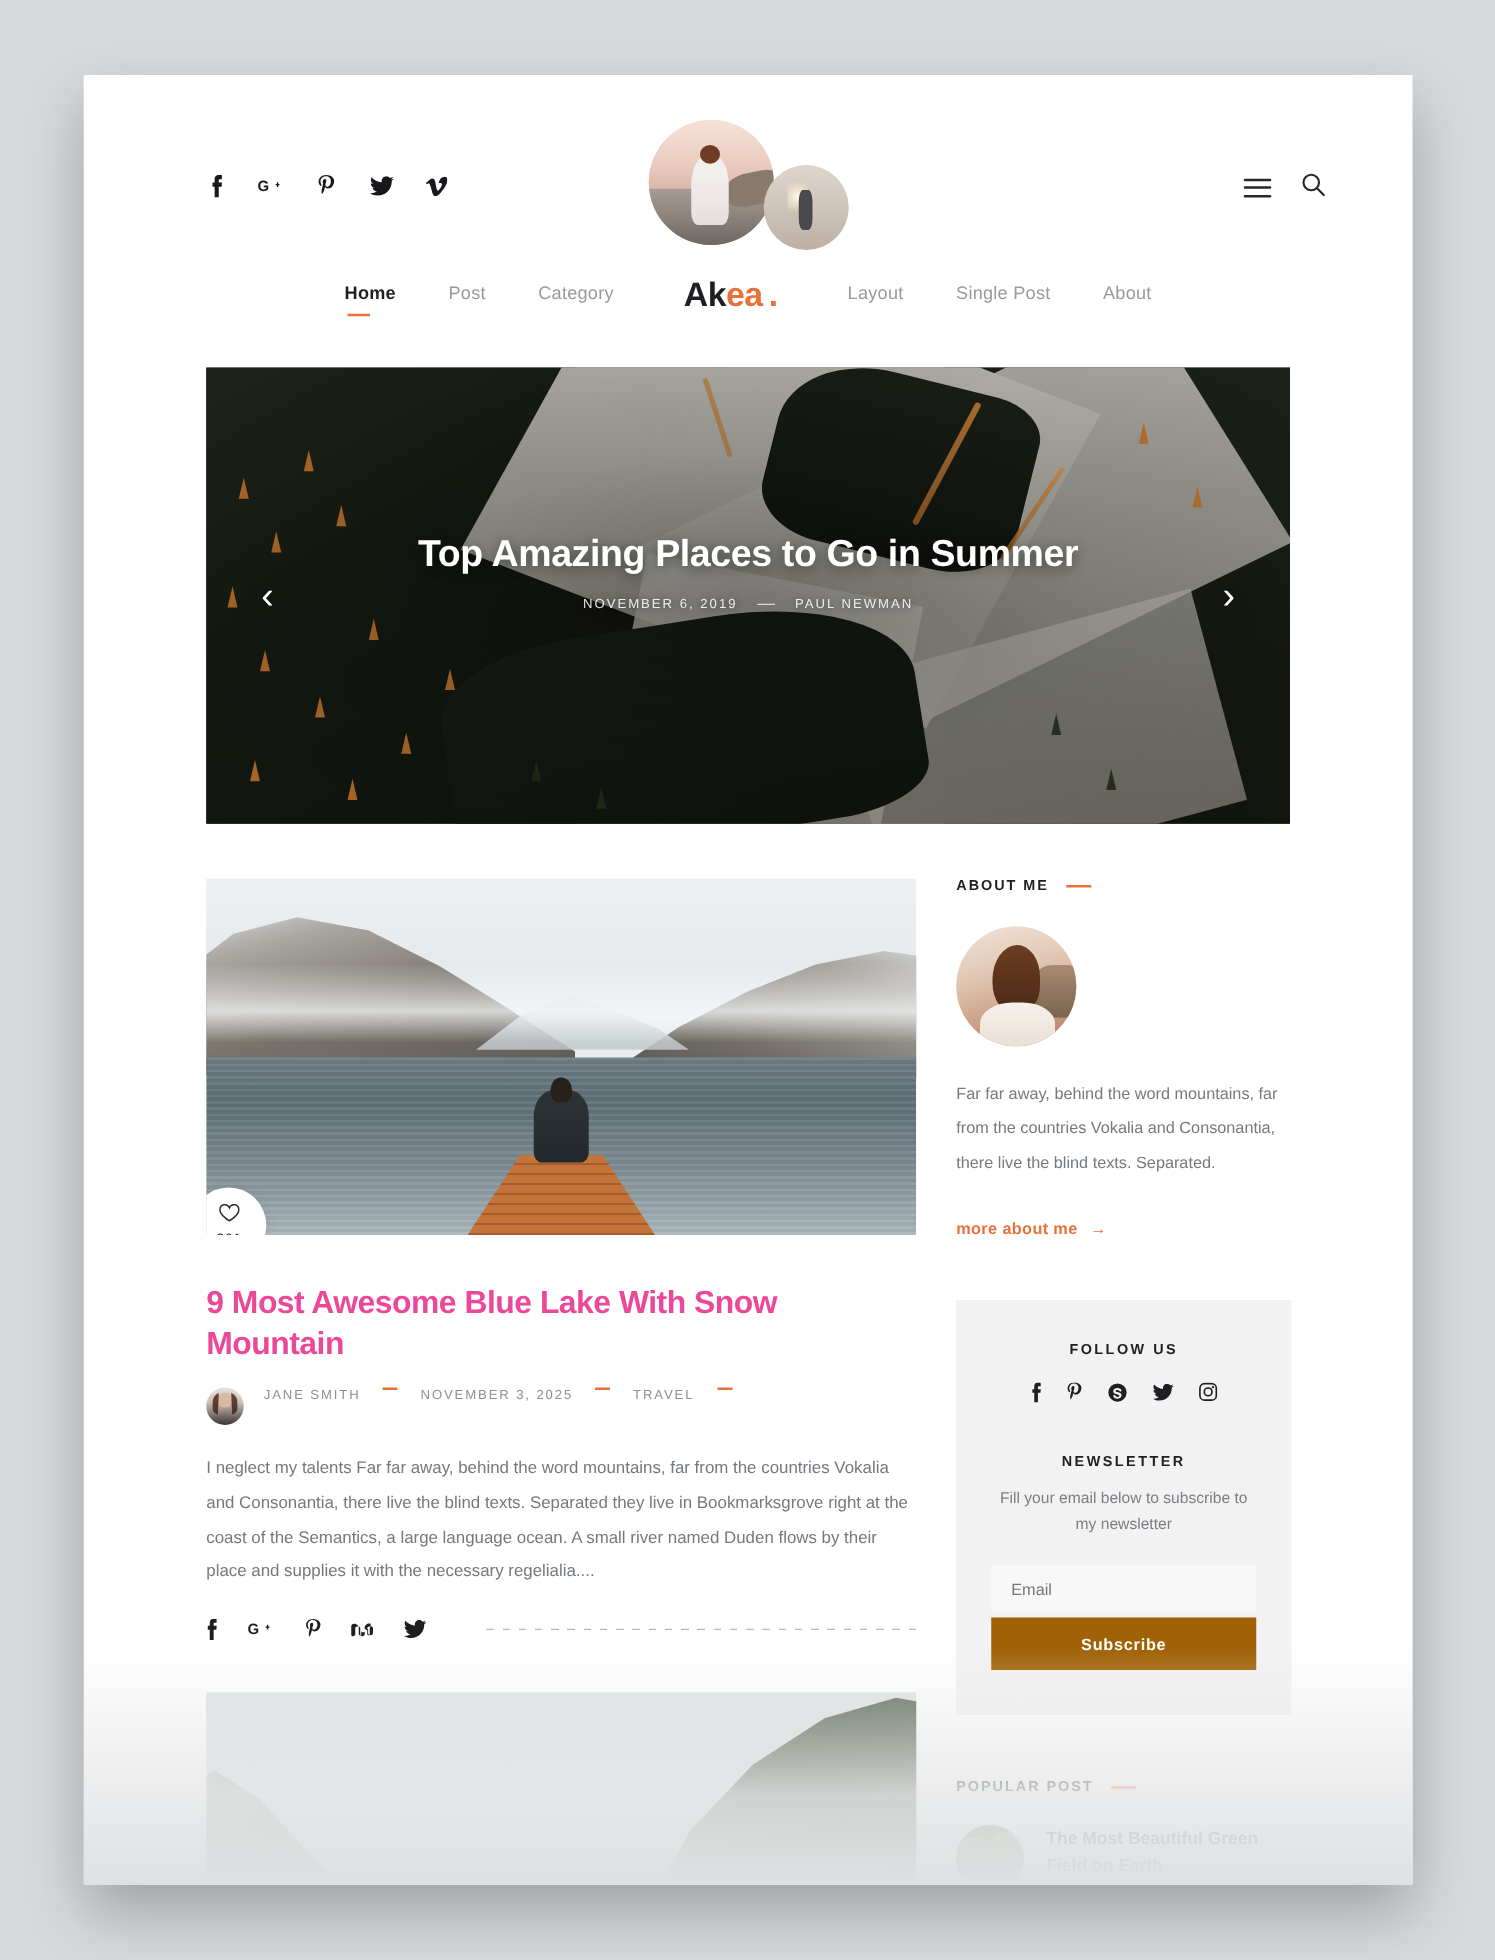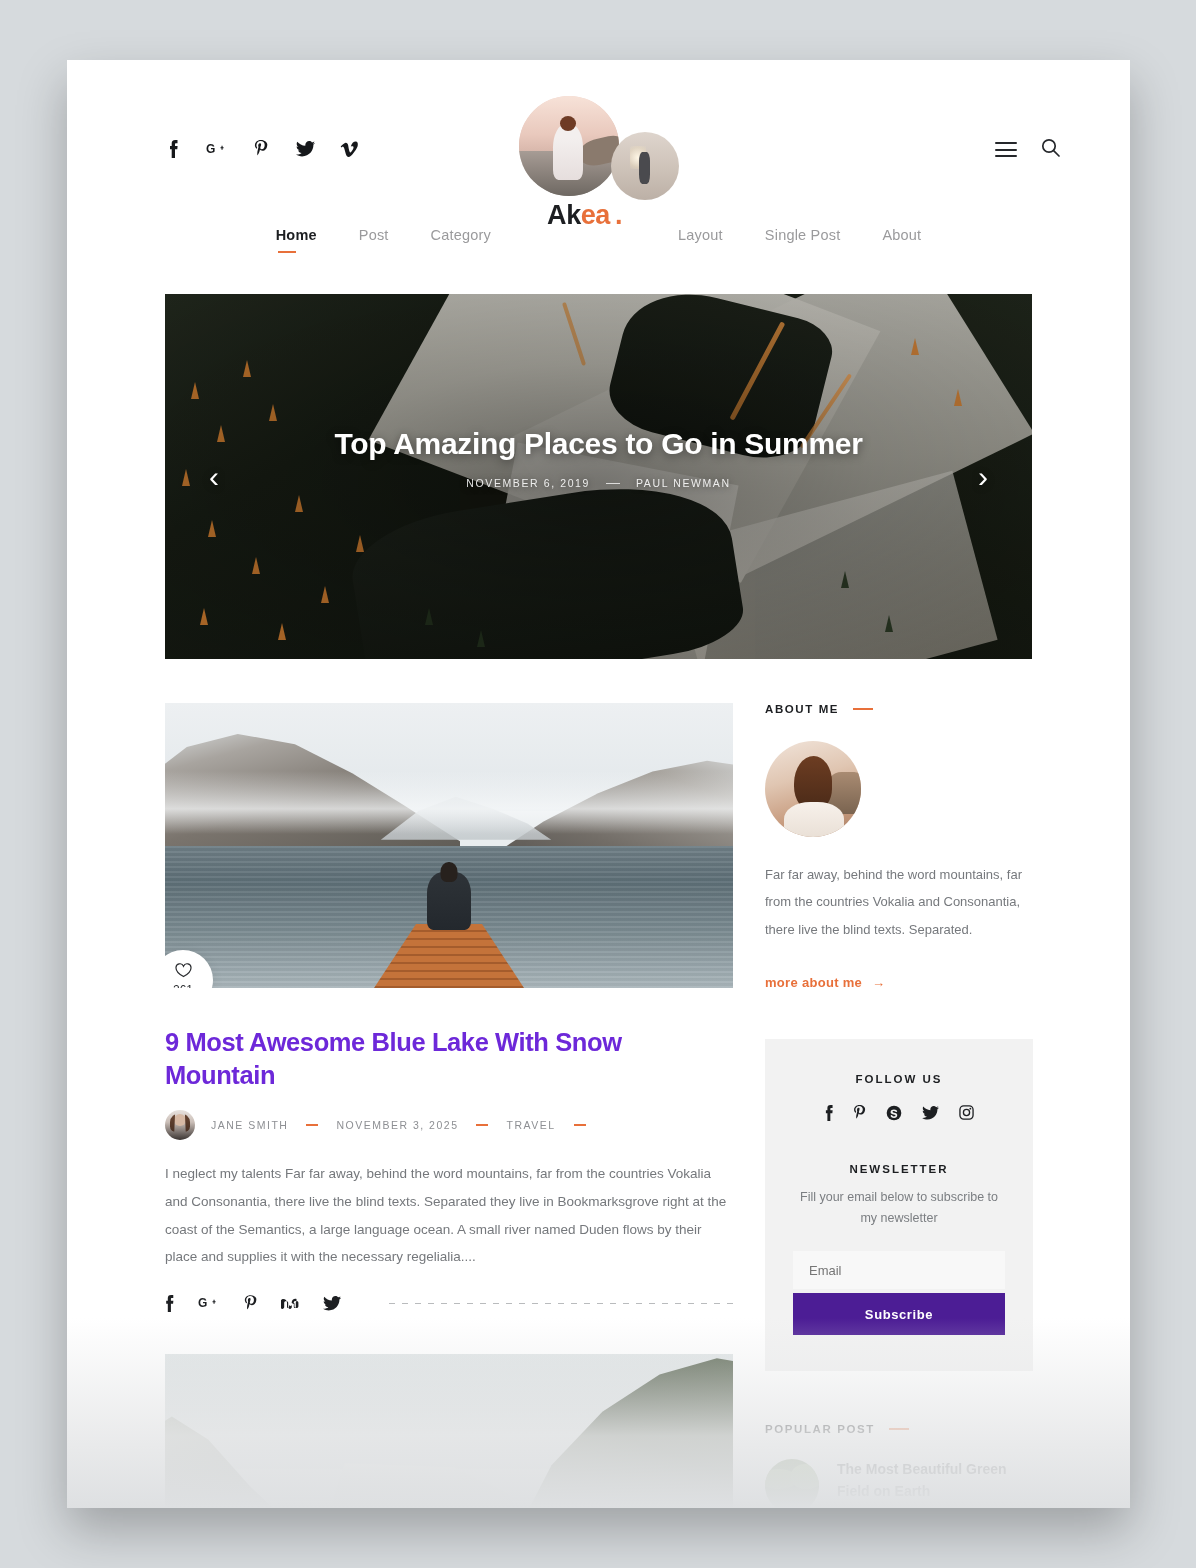--- a/index.html
+++ b/index.html
@@ -112,20 +112,21 @@
     display: flex; align-items: center; gap: 24px;
   }
   .hamburger { width: 22px; height: 15px; display:flex; flex-direction:column; justify-content:space-between; }
   .hamburger i { display:block; height:2px; background:#25272b; border-radius:1px; }
 
   
   .nav {
     position: relative;
     height: 72px;
     display: flex;
+    align-items: center;
     justify-content: center;
     gap: 0;
   }
   .nav-group { display: flex; align-items: center; gap: 42px; }
   .nav-link {
     font-size: 14.5px;
     color: #9a9a9c;
     letter-spacing: .2px;
     position: relative;
     padding-bottom: 3px;
@@ -337,27 +338,27 @@
     align-items: center; justify-content: center;
     gap: 1px;
     box-shadow: 0 2px 12px rgba(0,0,0,.08);
   }
   .like-badge .cnt { font-size: 12px; color: #2b2d30; font-weight: 500; }
 
   .post-title {
     margin-top: 38px;
     font-size: 25.5px;
     font-weight: 700;
-    color: #6d28d9;
+    color: #ec4899;
     letter-spacing: -0.4px;
     line-height: 1.28;
   }
   .post-meta {
     margin-top: 19px;
-    display: flex; align-items: center;
+    display: flex; align-items: flex-start;
     font-size: 10.5px;
     letter-spacing: 1.5px;
     color: #8d8f93;
   }
   .meta-avatar {
     width: 30px; height: 30px; border-radius: 50%;
     margin-right: 16px;
     overflow:hidden;
     background: linear-gradient(to bottom,#e8e2de 0%,#cbbfb8 40%,#3a3431 100%);
     position: relative; flex: 0 0 30px;
@@ -496,21 +497,21 @@
     padding: 0 16px;
     font-size: 13px;
     color: #7b7e82;
     font-family: "Liberation Sans", sans-serif;
     outline: none;
   }
   .subscribe-btn {
     margin-top: 4px;
     width: 100%;
     height: 42px;
-    background: #4c1d95;
+    background: #a16207;
     color: #fff;
     border: none;
     font-size: 13px;
     font-weight: 700;
     letter-spacing: .6px;
     font-family: "Liberation Sans", sans-serif;
     cursor: pointer;
   }
 
   .popular-wrap { margin-top: 52px; }

